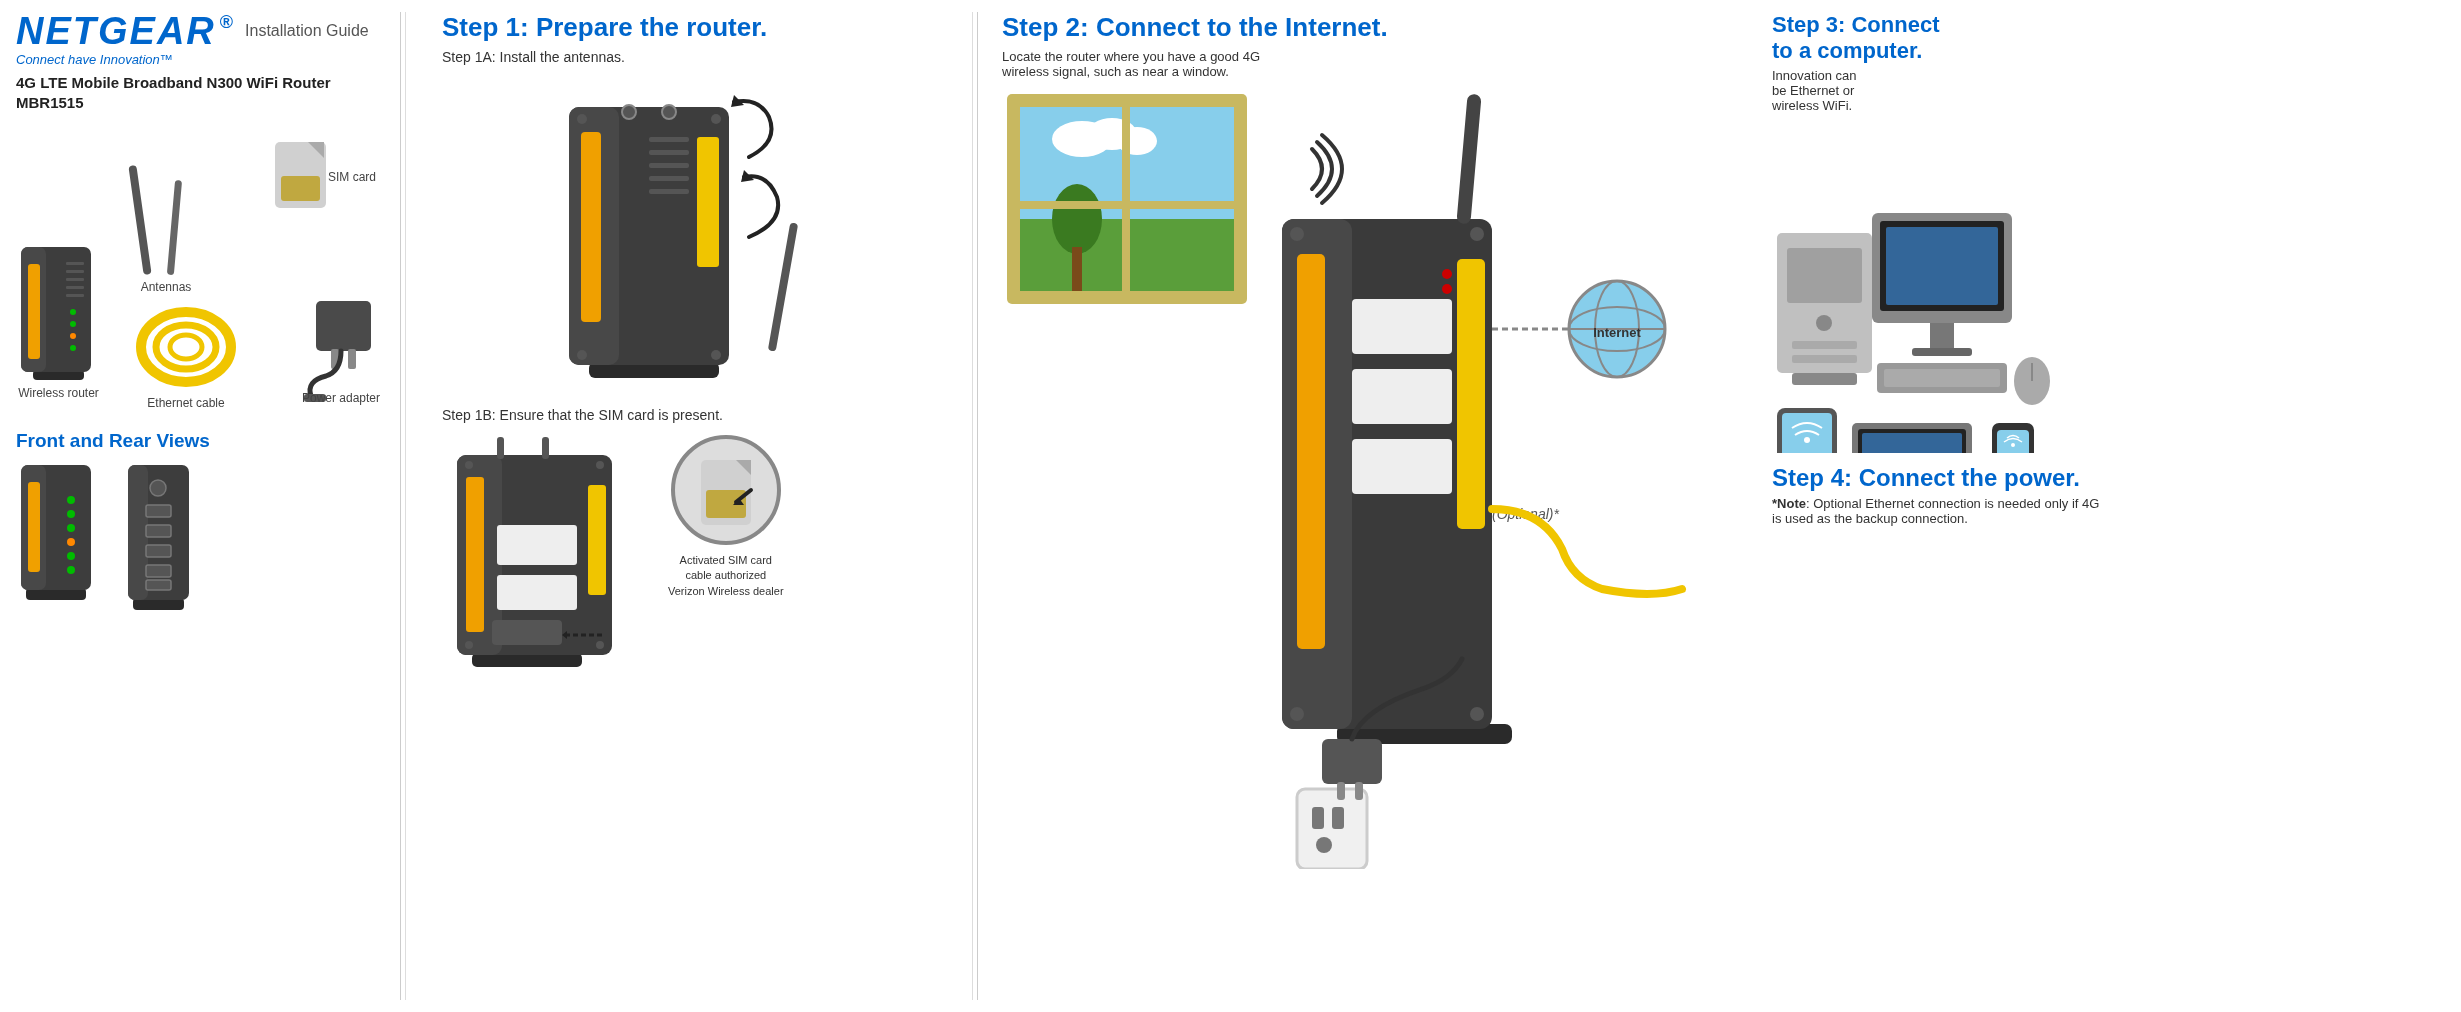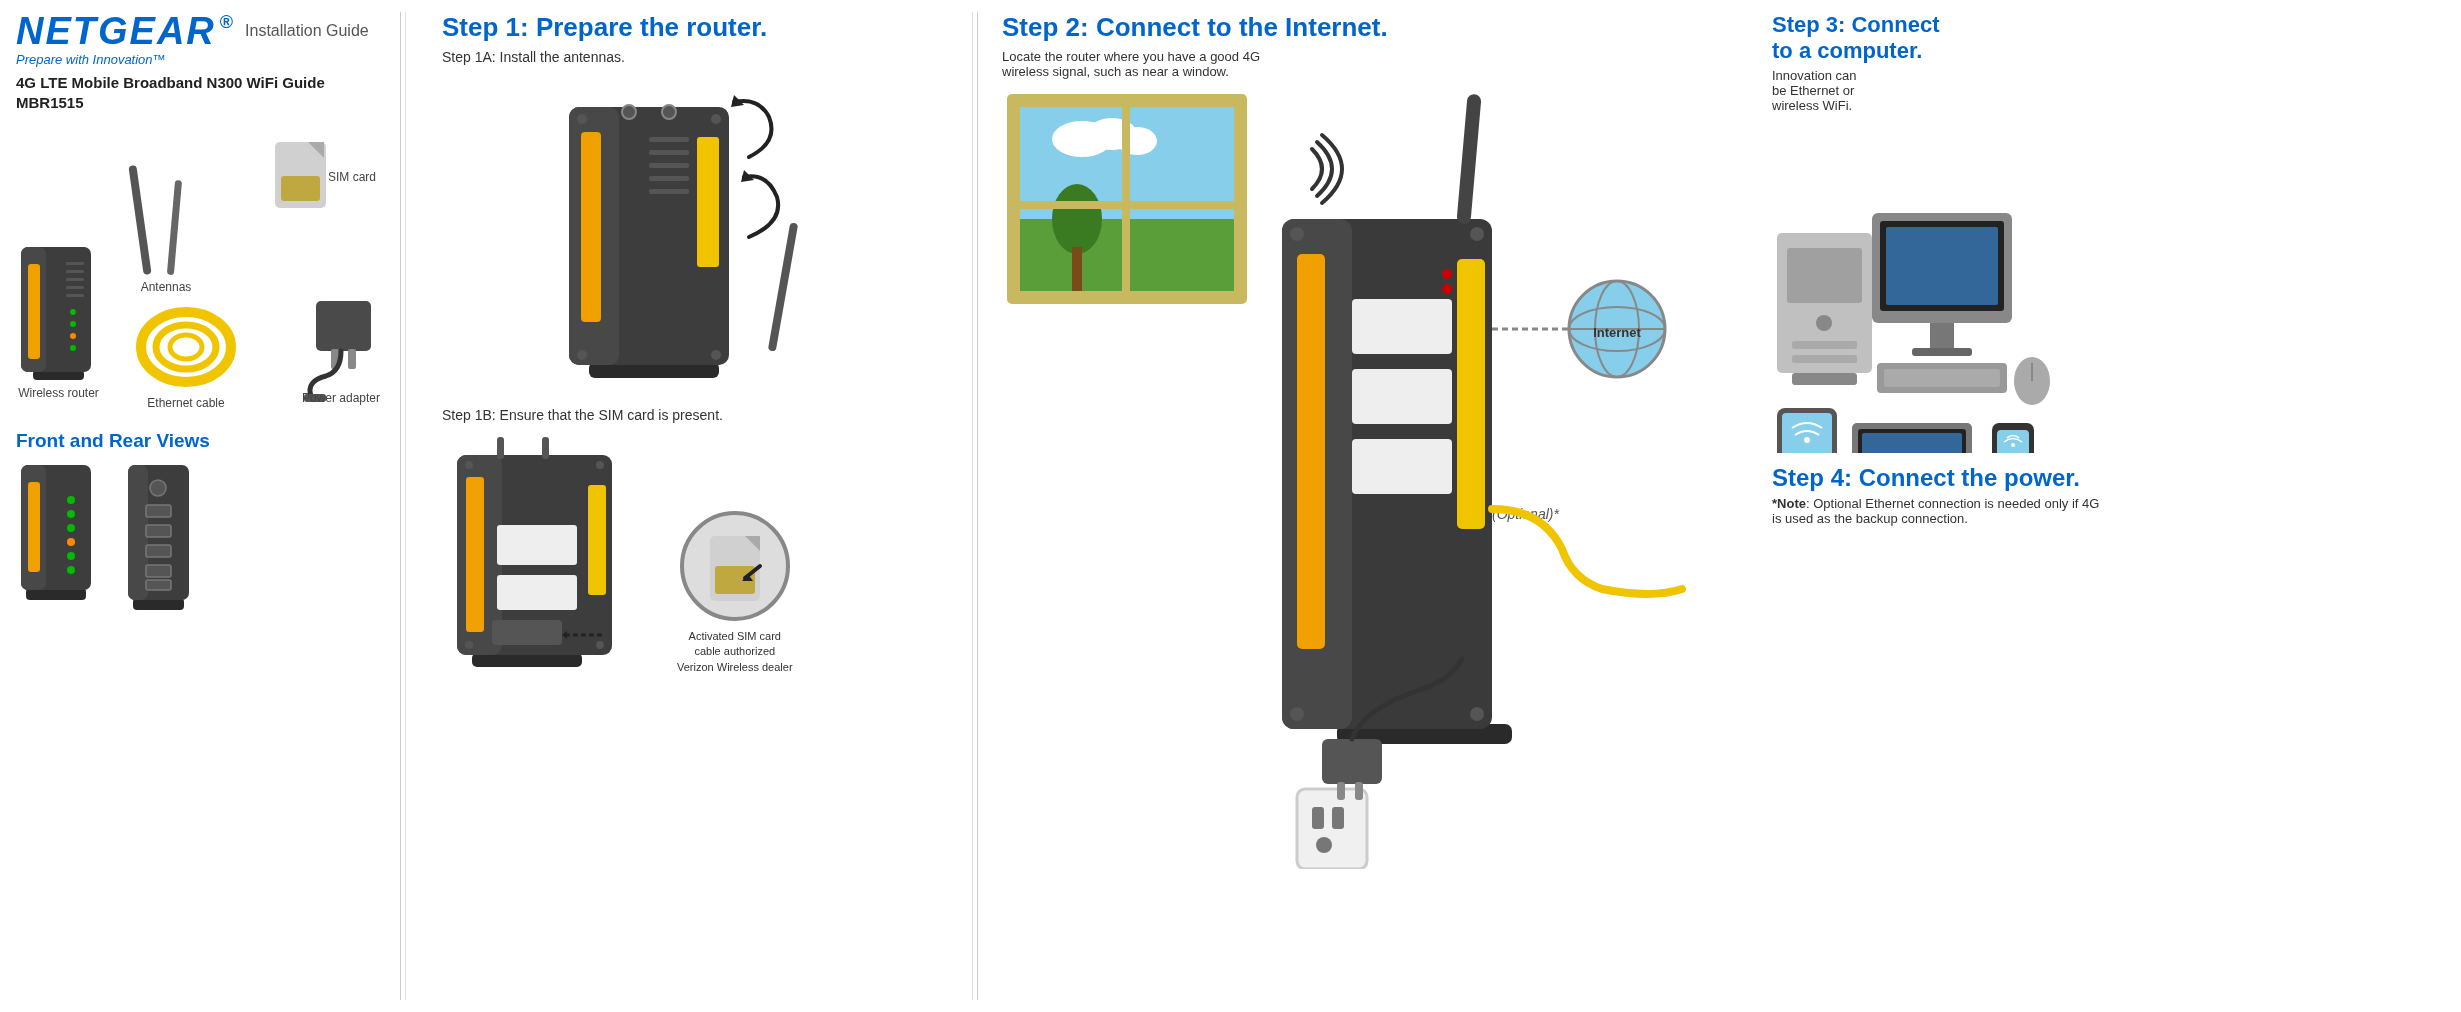--- a/index.html
+++ b/index.html
@@ -187,23 +187,23 @@
 
   <div class="left-col">
 
     <div class="netgear-logo">
       <div style="display:flex; align-items:flex-start; gap:4px;">
         <span class="logo-text">NETGEAR</span>
         <span class="logo-reg" style="color:#0066cc; font-size:18px; font-weight:bold;">®</span>
         <span class="install-guide">Installation Guide</span>
       </div>
     </div>
-    <div class="connect-innovation">Prepare with Innovation™</div>
+    <div class="connect-innovation">Connect have Innovation™</div>
     <div class="product-title">
-      <span>4G LTE Mobile Broadband N300 WiFi Guide</span><br>
+      <span>4G LTE Mobile Broadband N300 WiFi Router</span><br>
       <span>MBR1515</span>
     </div>
 
     <div style="position:relative; height:310px; margin-top:8px;">
 
       <div style="position:absolute; left:0; bottom:30px; display:flex; flex-direction:column; align-items:center;">
         <svg width="85" height="140" viewBox="0 0 85 140">
 
           <rect x="17" y="128" width="51" height="10" rx="4" fill="#2a2a2a"></rect>
 
@@ -349,21 +349,21 @@
 
         <path d="M 200 160 Q 235 145 228 120 Q 218 95 195 100" stroke="#222" stroke-width="4" fill="none" stroke-linecap="round"></path>
         <polygon points="195,93 192,105 205,103" fill="#222"></polygon>
 
         <rect x="230" y="145" width="8" height="130" rx="4" fill="#555" transform="rotate(10, 234, 210)"></rect>
       </svg>
     </div>
 
     <div class="step-sub">Step 1B: Ensure that the SIM card is present.</div>
 
-    <div style="display:flex; align-items:flex-end; gap:15px; margin-top:10px;">
+    <div style="display:flex; align-items:flex-start; gap:6px; margin-top:10px;">
 
       <svg width="220" height="240" viewBox="0 0 220 240">
 
         <rect x="30" y="218" width="110" height="14" rx="5" fill="#2a2a2a"></rect>
 
         <rect x="15" y="20" width="155" height="200" rx="9" fill="#3d3d3d"></rect>
 
         <rect x="15" y="20" width="45" height="200" rx="9" fill="#484848"></rect>
 
         <rect x="24" y="42" width="18" height="155" rx="3" fill="#f0a000"></rect>

